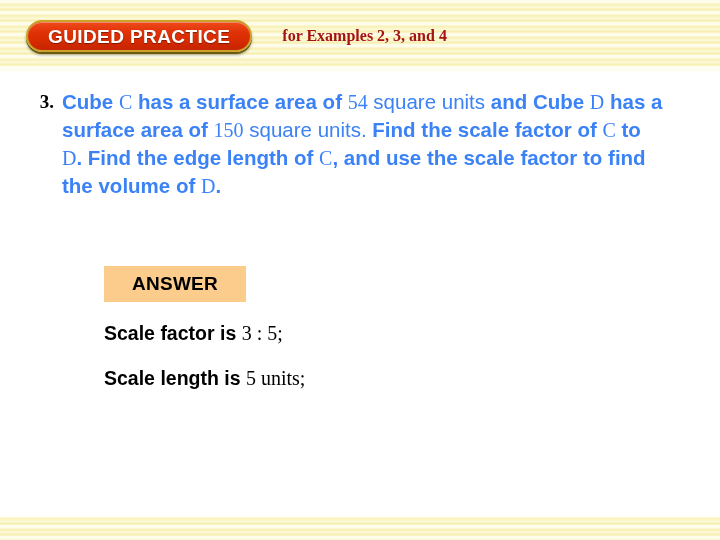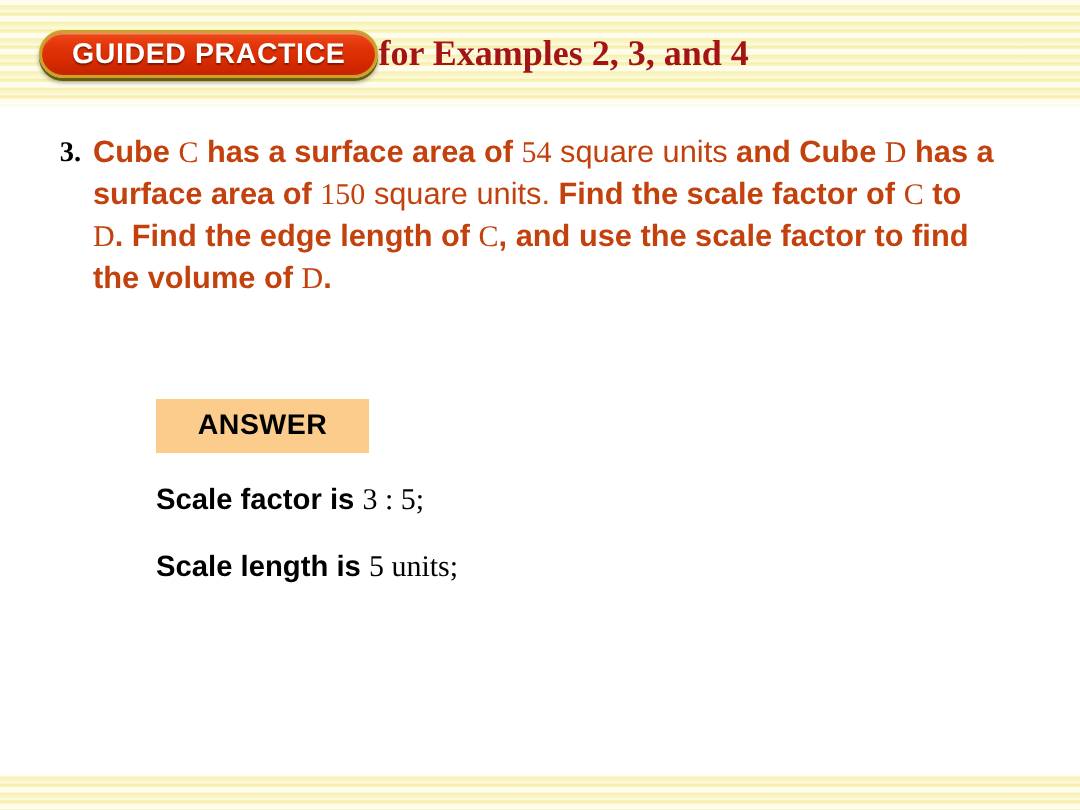--- a/index.html
+++ b/index.html
@@ -84,24 +84,25 @@
     color: #ffffff;
     font-family: "Liberation Sans", sans-serif;
     font-weight: bold;
     font-size: 19px;
     letter-spacing: 0.4px;
     line-height: 1;
     white-space: nowrap;
     text-shadow: 0 1px 1px rgba(0,0,0,0.4);
   }
   .header-subtitle {
+    margin-left: 30px;
     color: #a41414;
     font-family: "Liberation Serif", serif;
     font-weight: bold;
-    font-size: 24px;
+    font-size: 16px;
     white-space: nowrap;
   }
 
   
   .problem {
     position: absolute;
     top: 88px;
     left: 0;
     width: 720px;
     display: flex;
@@ -118,21 +119,21 @@
     color: #000000;
     line-height: 28px;
   }
   .problem-text {
     flex: 1 1 auto;
     padding-right: 56px;
     font-family: "Liberation Sans", sans-serif;
     font-weight: bold;
     font-size: 20.5px;
     line-height: 28px;
-    color: #c2410c;
+    color: #3b82f6;
   }
   .math {
     font-family: "Liberation Serif", serif;
     font-weight: normal;
     font-size: 20px;
   }
   .math-i {
     font-family: "Liberation Serif", serif;
     font-weight: normal;
     font-style: italic;

